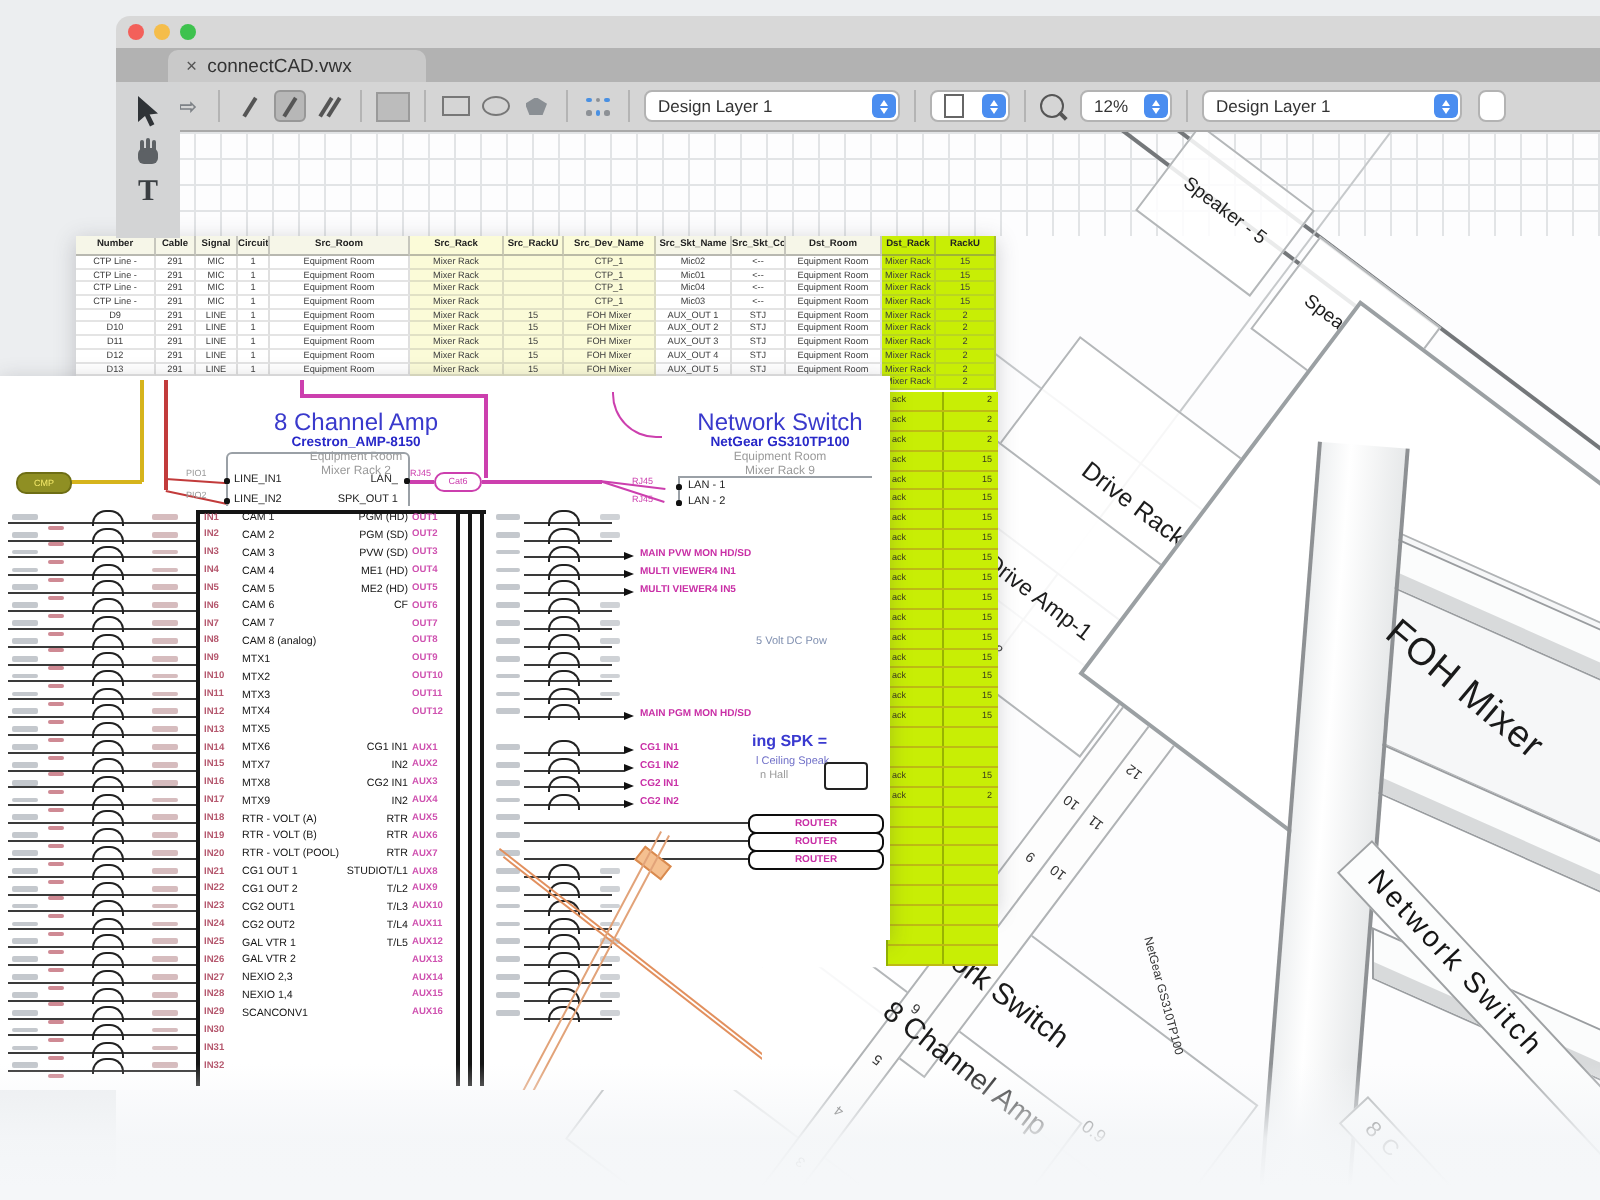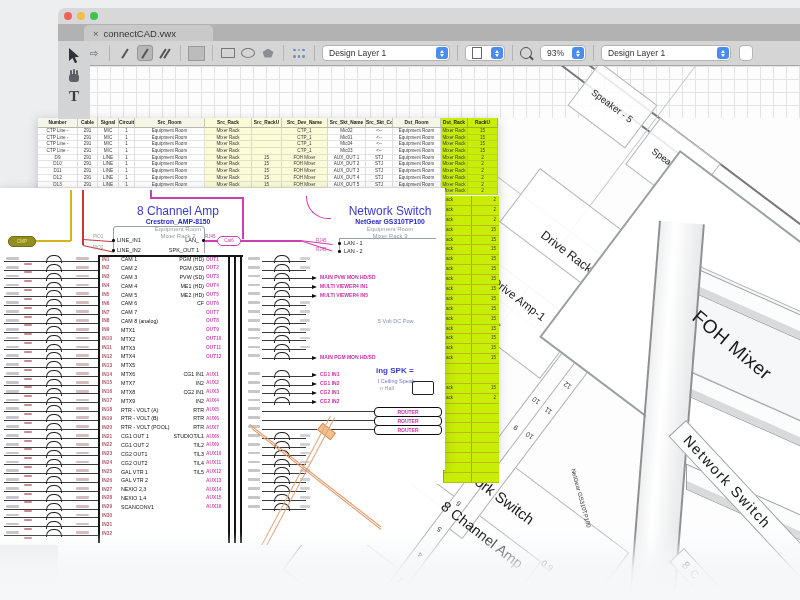--- a/index.html
+++ b/index.html
@@ -974,21 +974,21 @@
   <span class="select" style="width:40px">
     <span class="pageic"></span>
     <span class="stepper">
         <i class="up"></i>
         <i class="dn"></i>
       </span>
   </span>
   <span class="sep"></span>
   <span class="zoomglass"></span>
   <span class="select" style="width:46px;margin-left:4px">
-    <span>93%</span>
+    <span>12%</span>
     <span class="stepper">
         <i class="up"></i>
         <i class="dn"></i>
       </span>
   </span>
   <span class="sep"></span>
   <span class="select" style="width:130px">
     <span>Design Layer 1</span>
     <span class="stepper">
         <i class="up"></i>

